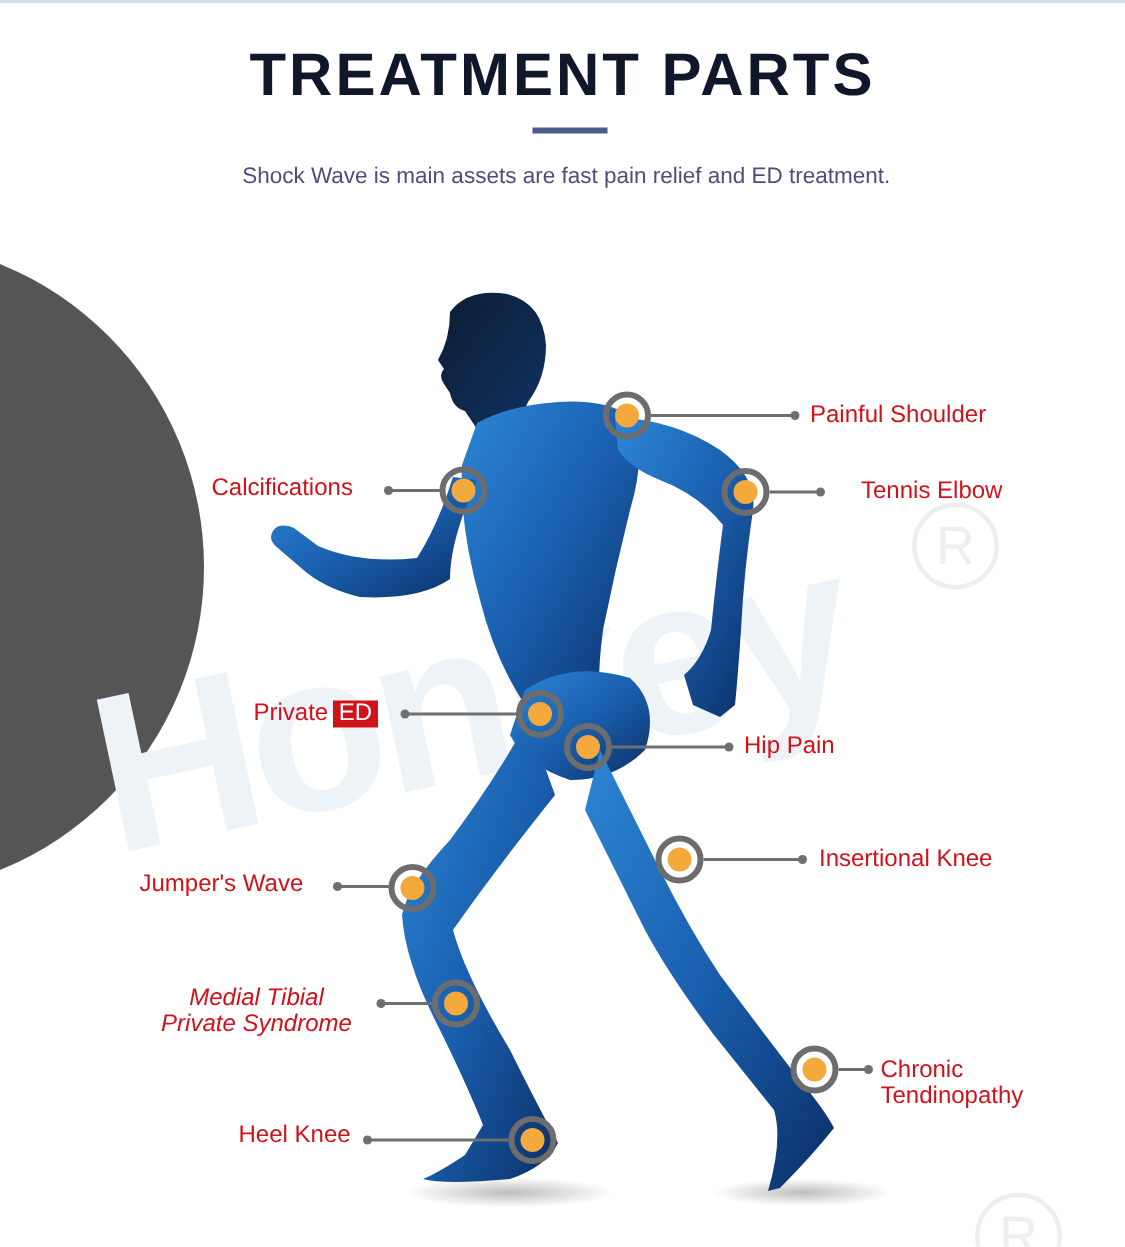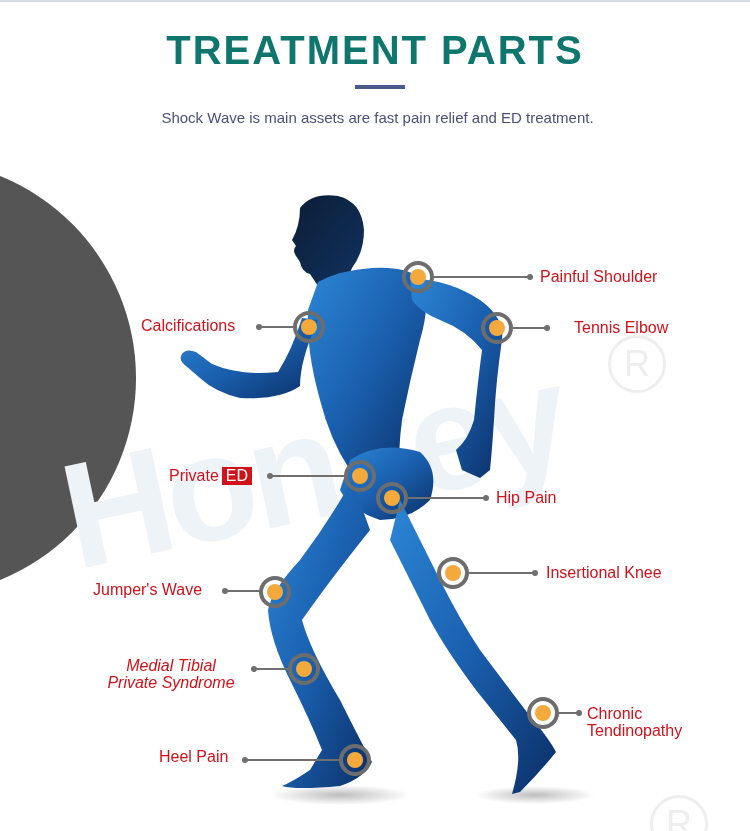--- a/index.html
+++ b/index.html
@@ -1,20 +1,20 @@
 <!DOCTYPE html>
 <html><head>
 <meta charset="utf-8">
 <style>
   * { margin: 0; padding: 0; box-sizing: border-box; }
   html, body { width: 750px; height: 831px; background: #ffffff; overflow: hidden; }
   body { position: relative; font-family: "Liberation Sans", sans-serif; }
   .top-rule { position: absolute; left: 0; top: 0; width: 750px; height: 2px; background: #d3dde8; }
   .title { position: absolute; left: 0; top: 28px; width: 750px; text-align: center;
-    font-size: 40px; font-weight: bold; letter-spacing: 2px; color: #0f766e; }
+    font-size: 40px; font-weight: bold; letter-spacing: 2px; color: #0f172a; }
   .title-underline { position: absolute; left: 355px; top: 85px; width: 50px; height: 4px; background: #4c5a8a; }
   .subtitle { position: absolute; left: 0; top: 109px; width: 755px; text-align: center;
     font-size: 15px; color: #4d4f7a; }
   .half-circle { position: absolute; left: -200px; top: 160px; width: 336px; height: 436px;
     border-radius: 0 218px 218px 0; background: #555555; }
   .half-circle.round { left: -300px; width: 436px; border-radius: 50%; }
   .watermark { position: absolute; left: 60px; top: 380px; font-size: 150px; font-weight: bold;
     color: #eef3f8; transform: rotate(-12deg); letter-spacing: -6px; }
   .reg-mark { position: absolute; width: 58px; height: 58px; border: 3px solid #eeeeee;
     border-radius: 50%; color: #eeeeee; font-size: 36px; text-align: center; line-height: 52px; }
@@ -141,18 +141,18 @@
 <div class="hotspot" style="left:527px; top:697px;">
     <div class="core"></div>
   </div>
 <div class="leader" style="left:559px; top:712px; width:18px;"></div>
 <div class="leader-dot" style="left:576px; top:710px;"></div>
 <div class="callout" style="left:587px; top:705px;">
   <div>Chronic</div>
   <div>Tendinopathy</div>
 </div>
 
-<div class="callout" style="left:159px; top:748px;">Heel Pain</div>
+<div class="callout" style="left:159px; top:748px;">Heel Knee</div>
 <div class="leader-dot" style="left:242px; top:757px;"></div>
 <div class="leader" style="left:246px; top:759px; width:94px;"></div>
 <div class="hotspot" style="left:339px; top:744px;">
     <div class="core"></div>
   </div>
 
 </body></html>

